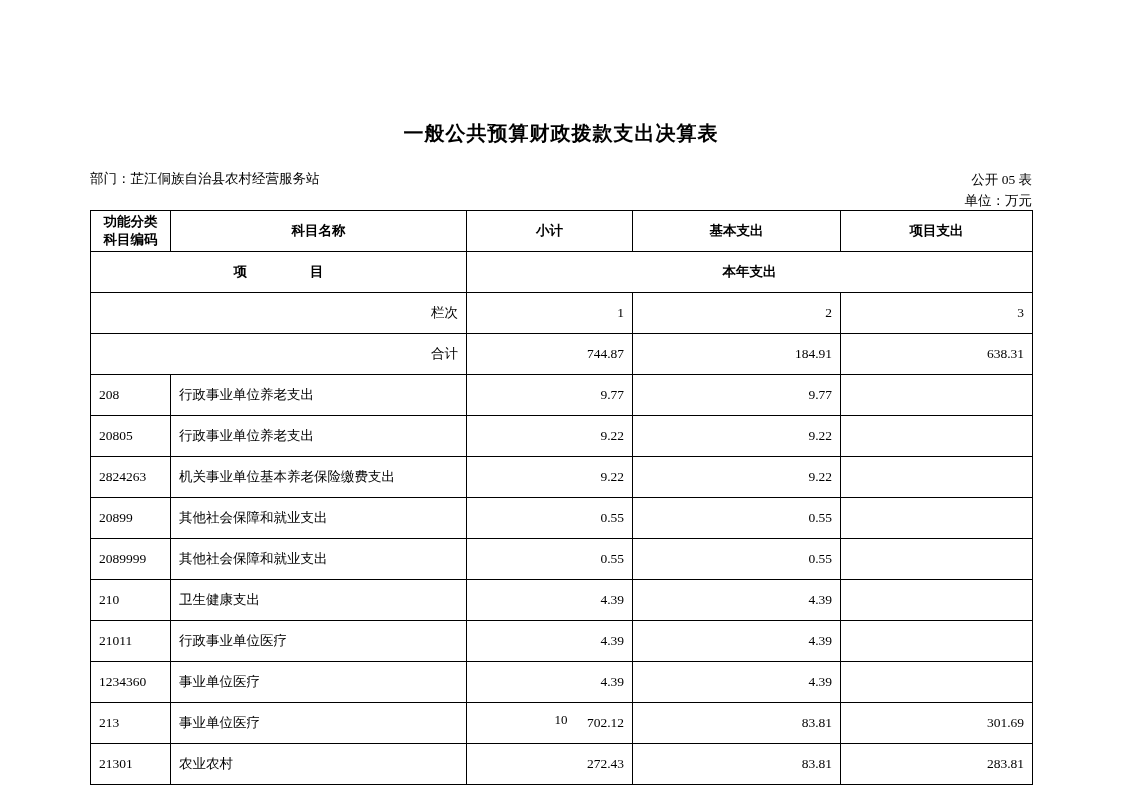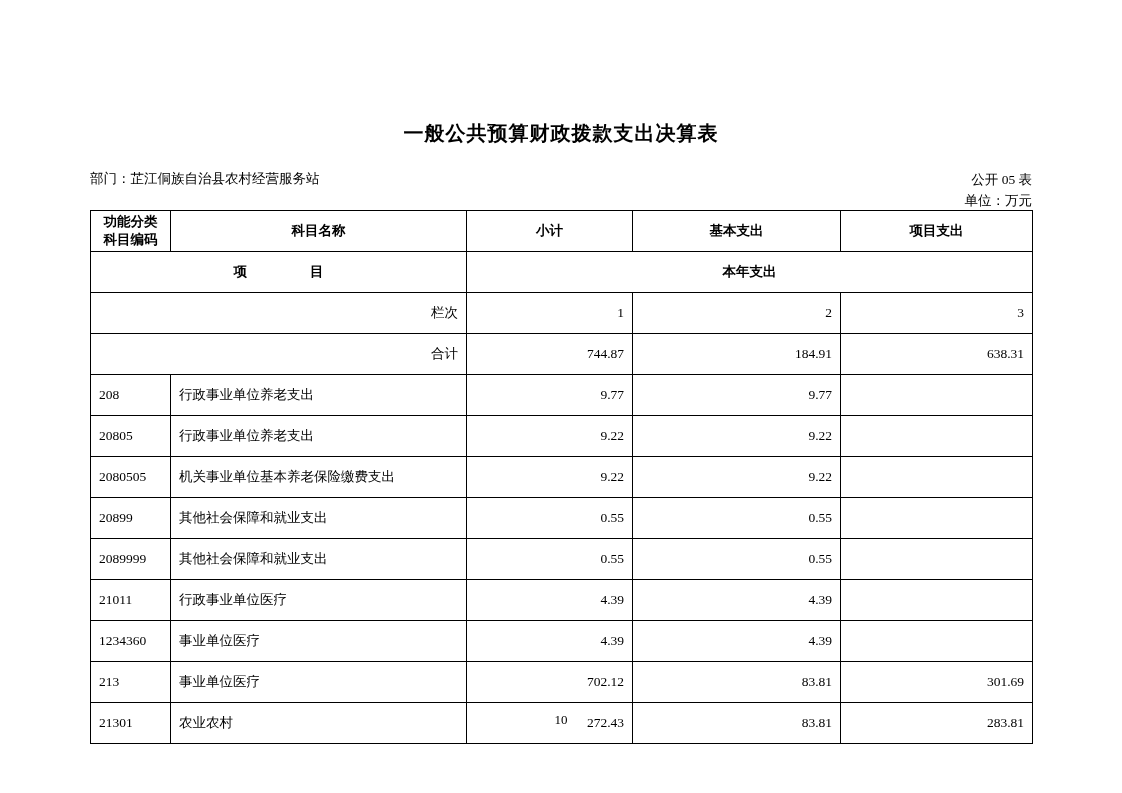--- a/index.html
+++ b/index.html
@@ -152,38 +152,45 @@
         <td class="right num"></td>
       </tr>
       <tr class="row-h">
         <td class="left num">20805</td>
         <td class="left">行政事业单位养老支出</td>
         <td class="right num">9.22</td>
         <td class="right num">9.22</td>
         <td class="right num"></td>
       </tr>
       <tr class="row-h">
-        <td class="left num">2080505</td>
+        <td class="left num">2824263</td>
         <td class="left">机关事业单位基本养老保险缴费支出</td>
         <td class="right num">9.22</td>
         <td class="right num">9.22</td>
         <td class="right num"></td>
       </tr>
       <tr class="row-h">
         <td class="left num">20899</td>
         <td class="left">其他社会保障和就业支出</td>
         <td class="right num">0.55</td>
         <td class="right num">0.55</td>
         <td class="right num"></td>
       </tr>
       <tr class="row-h">
         <td class="left num">2089999</td>
         <td class="left">其他社会保障和就业支出</td>
         <td class="right num">0.55</td>
         <td class="right num">0.55</td>
+        <td class="right num"></td>
+      </tr>
+      <tr class="row-h">
+        <td class="left num">210</td>
+        <td class="left">卫生健康支出</td>
+        <td class="right num">4.39</td>
+        <td class="right num">4.39</td>
         <td class="right num"></td>
       </tr>
       <tr class="row-h">
         <td class="left num">21011</td>
         <td class="left">行政事业单位医疗</td>
         <td class="right num">4.39</td>
         <td class="right num">4.39</td>
         <td class="right num"></td>
       </tr>
       <tr class="row-h">

